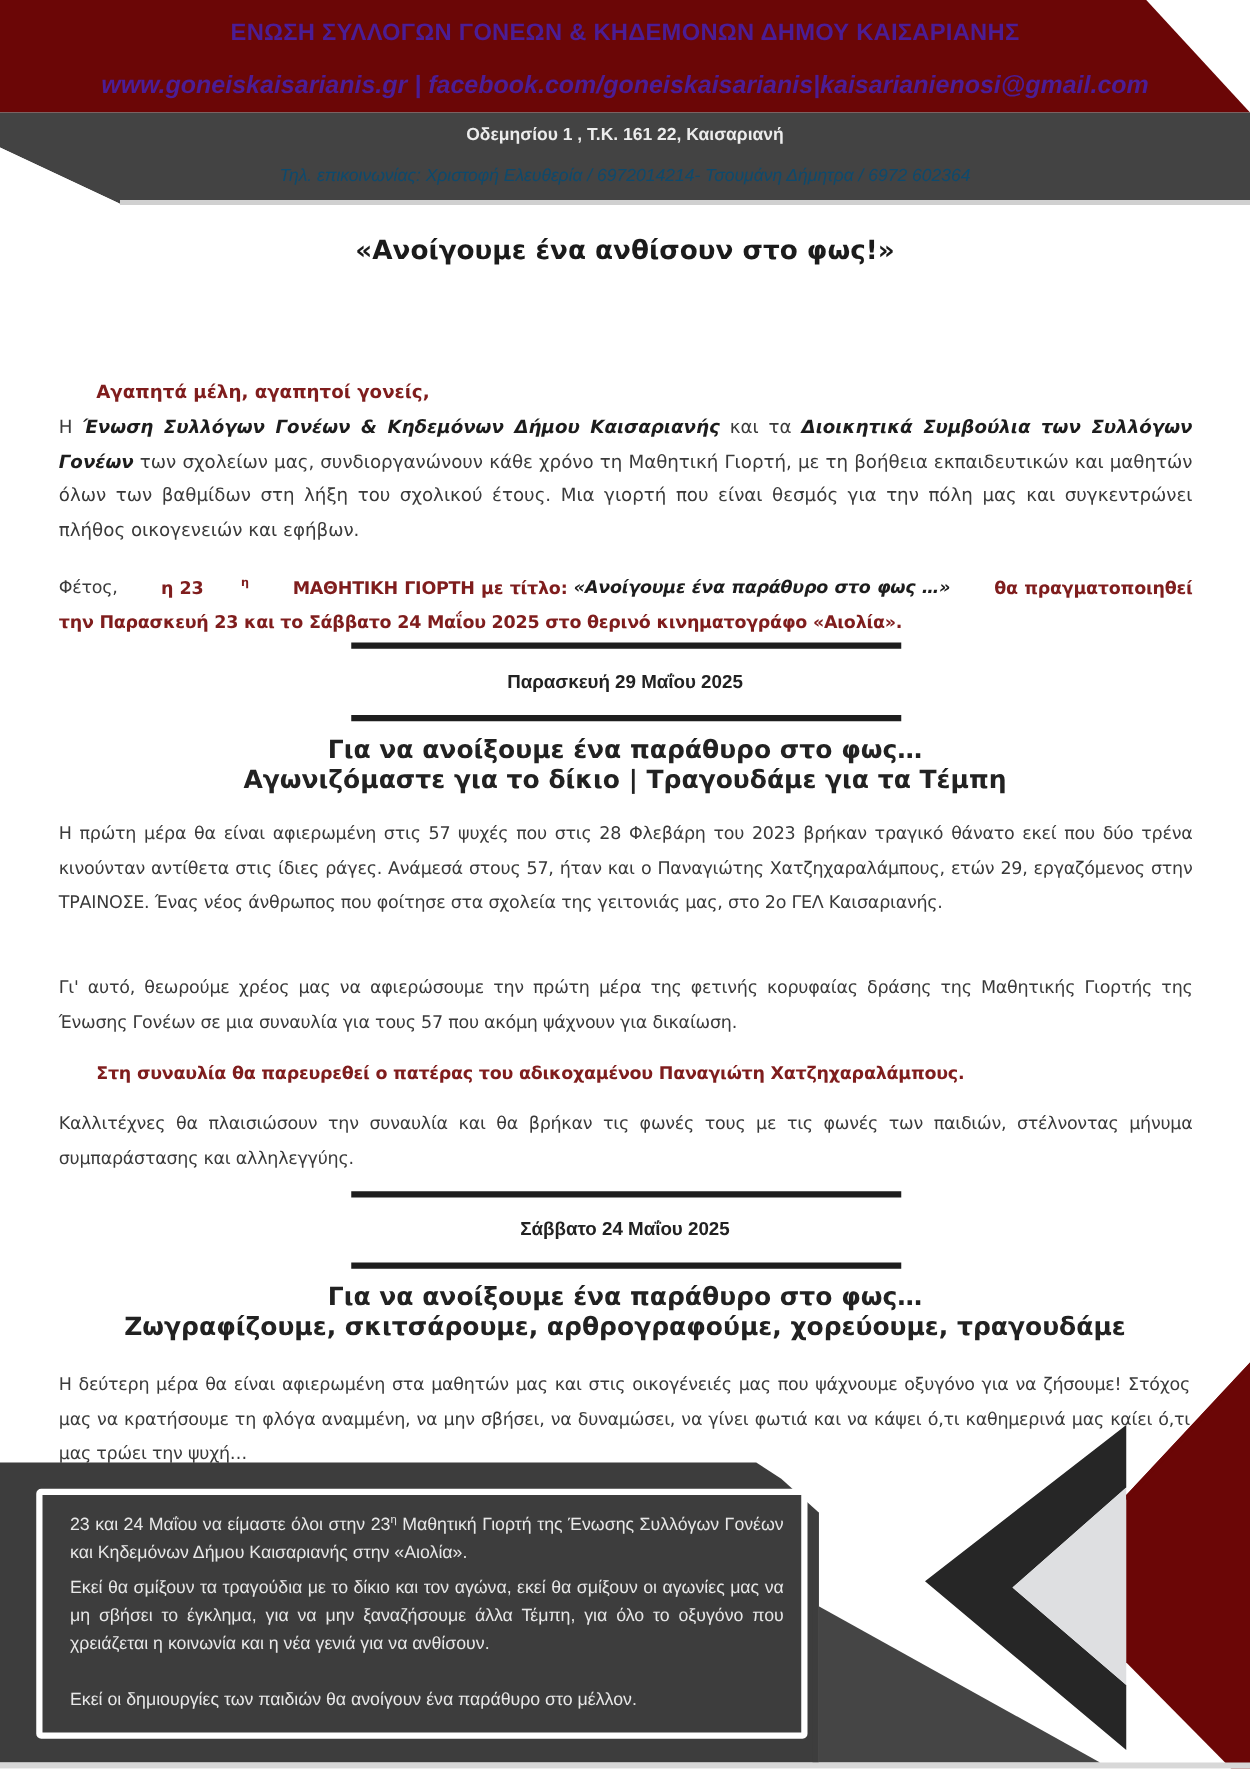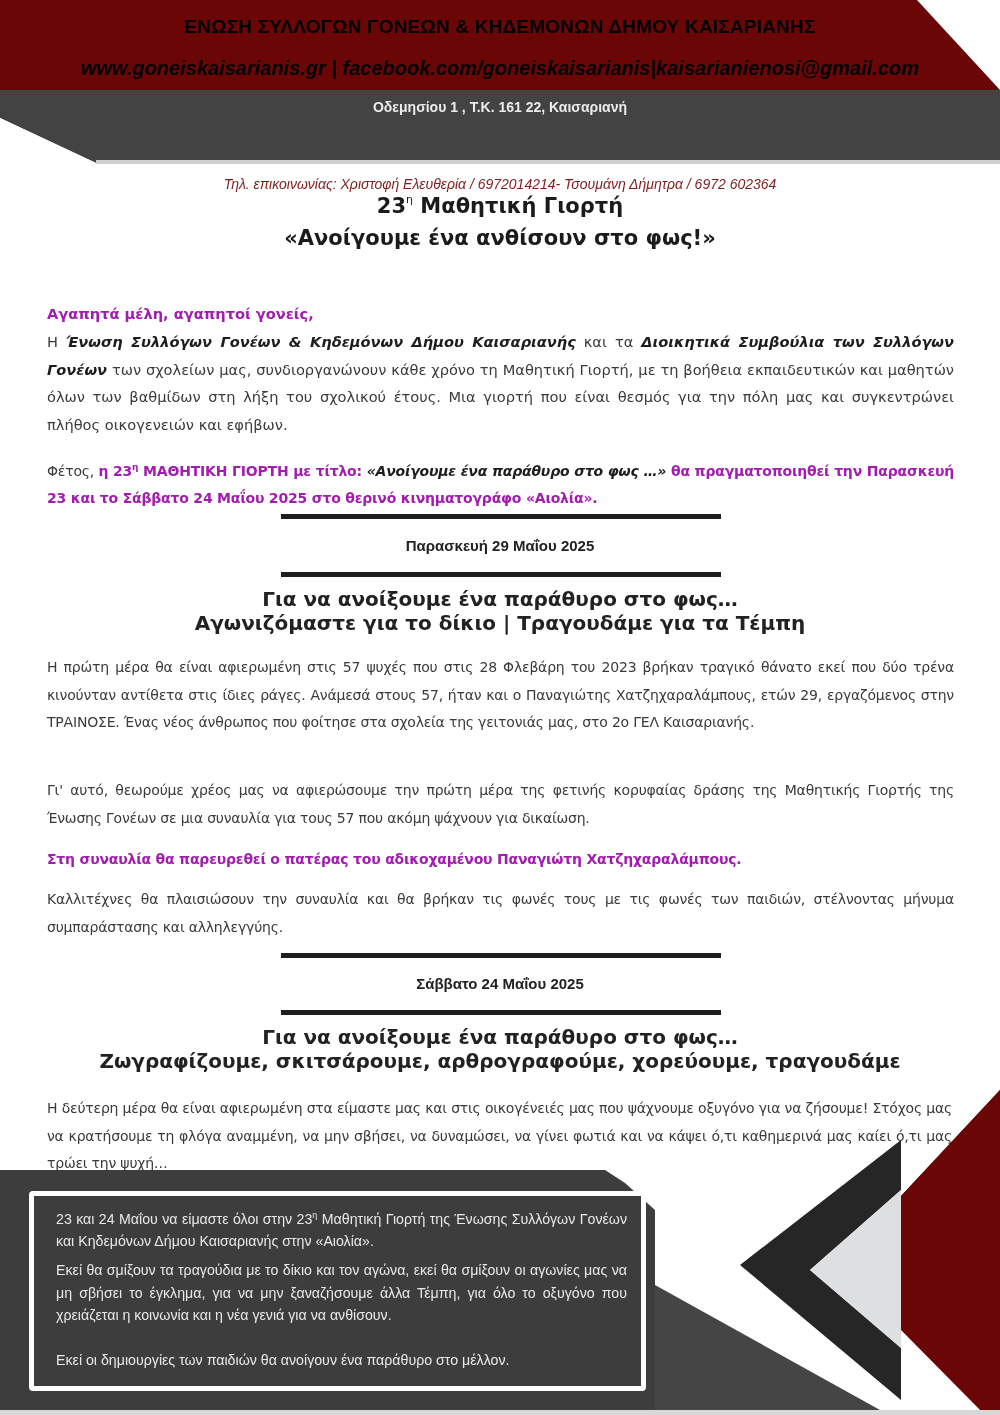--- a/index.html
+++ b/index.html
@@ -2,33 +2,33 @@
 <html><head>
   <meta charset="utf-8">
   <style>
     * { box-sizing: border-box; margin: 0; padding: 0; }
     html, body { width: 1000px; height: 1415px; background: #ffffff; overflow: hidden; }
     body { position: relative; font-family: "DejaVu Sans", sans-serif; color: #2a2a2a; }
 
     
     .hdr { position: absolute; left: 0; top: 0; width: 1000px; height: 165px; }
     .hdr svg { position: absolute; left: 0; top: 0; }
-    .hdr-line { position: absolute; left: 0; width: 1000px; text-align: center; color: #000000; }
+    .hdr-line { position: absolute; left: 0; width: 1000px; text-align: center; color: #4c1d95; }
     .hdr-title { top: 16px; font-family: "Liberation Sans", sans-serif; font-weight: bold; font-size: 19px; letter-spacing: 0.2px; }
     .hdr-links { top: 57px; font-family: "Liberation Sans", sans-serif; font-weight: bold; font-style: italic; font-size: 20px; }
     .hdr-addr { top: 99px; font-family: "Liberation Sans", sans-serif; font-weight: bold; font-size: 14px; color: #ececec; }
-    .hdr-phone { top: 132px; font-family: "Liberation Sans", sans-serif; font-style: italic; font-size: 14px; color: #7f1d1d; margin-top: 44px; }
+    .hdr-phone { top: 132px; font-family: "Liberation Sans", sans-serif; font-style: italic; font-size: 14px; color: #0c4a6e; }
 
     
     .doc-title { position: absolute; top: 184px; left: 0; width: 1000px; text-align: center; font-family: "DejaVu Sans", sans-serif; font-size: 21px; line-height: 32px; color: #1b1b1b; font-weight: bold; }
     .doc-title sup { font-size: 11px; vertical-align: 10px; font-weight: normal; }
 
     
     .para { position: absolute; left: 47px; width: 907px; font-size: 14.6px; line-height: 27.5px; color: #3a3a3a; text-align: justify; }
-    .para b, .bold { font-weight: bold; color: #a21caf; }
+    .para b, .bold { font-weight: bold; color: #7f1d1d; margin-left: 30px; }
     .bi { font-weight: bold; font-style: italic; color: #1d1d1d; }
     .condensed { font-size: 14px; letter-spacing: -0.2px; }
 
     .rule { position: absolute; left: 281px; width: 440px; height: 5px; background: #1e1e1e; }
     .sub-center { position: absolute; left: 0; width: 1000px; text-align: center; font-weight: bold; color: #222; }
     .date-head { font-size: 15px; font-family: "Liberation Sans", sans-serif; }
     .tagline { font-size: 20px; line-height: 24px; }
 
     
     .bottom-svg { position: absolute; left: 0; top: 1080px; }
@@ -48,21 +48,20 @@
   </svg>
   <div class="hdr-line hdr-title">ΕΝΩΣΗ ΣΥΛΛΟΓΩΝ ΓΟΝΕΩΝ &amp; ΚΗΔΕΜΟΝΩΝ ΔΗΜΟΥ ΚΑΙΣΑΡΙΑΝΗΣ</div>
   <div class="hdr-line hdr-links">
     <span>www.goneiskaisarianis.gr</span><span> | </span><span>facebook.com/goneiskaisarianis</span><span>|</span><span>kaisarianienosi@gmail.com</span>
   </div>
   <div class="hdr-line hdr-addr">Οδεμησίου 1 , Τ.Κ. 161 22, Καισαριανή</div>
   <div class="hdr-line hdr-phone">Τηλ. επικοινωνίας: Χριστοφή Ελευθερία / 6972014214- Τσουμάνη Δήμητρα / 6972 602364</div>
 </div>
 
 <div class="doc-title">
-  <div><span>23</span><sup>η</sup><span> Μαθητική Γιορτή</span></div>
   <div>«Ανοίγουμε ένα ανθίσουν στο φως!»</div>
 </div>
 
 <div class="para" style="top:300px;">
   <span class="bold">Αγαπητά μέλη, αγαπητοί γονείς,</span>
 </div>
 <div class="para" style="top:328px;">
   <span>Η </span><span class="bi">Ένωση Συλλόγων Γονέων &amp; Κηδεμόνων Δήμου Καισαριανής</span><span> και τα </span><span class="bi">Διοικητικά Συμβούλια των Συλλόγων Γονέων</span><span> των σχολείων μας, συνδιοργανώνουν κάθε χρόνο τη Μαθητική Γιορτή, με τη βοήθεια εκπαιδευτικών και μαθητών όλων των βαθμίδων στη λήξη του σχολικού έτους. Μια γιορτή που είναι θεσμός για την πόλη μας και συγκεντρώνει πλήθος οικογενειών και εφήβων.</span>
 </div>
 <div class="para condensed" style="top:454px;">
@@ -82,21 +81,21 @@
 <div class="para condensed bold" style="top:846px;">Στη συναυλία θα παρευρεθεί  ο πατέρας του αδικοχαμένου Παναγιώτη Χατζηχαραλάμπους.</div>
 <div class="para condensed" style="top:886px;">Καλλιτέχνες θα πλαισιώσουν την συναυλία και θα βρήκαν τις φωνές τους με τις φωνές των παιδιών, στέλνοντας μήνυμα συμπαράστασης και αλληλεγγύης.</div>
 
 <div class="rule" style="top:953px;"></div>
 <div class="sub-center date-head" style="top:975px;">Σάββατο 24 Μαΐου 2025</div>
 <div class="rule" style="top:1010px;"></div>
 <div class="sub-center tagline" style="top:1025px;">
   <div>Για να ανοίξουμε ένα παράθυρο στο φως…</div>
   <div>Ζωγραφίζουμε, σκιτσάρουμε, αρθρογραφούμε, χορεύουμε, τραγουδάμε</div>
 </div>
-<div class="para condensed" style="top:1095px; width:905px;">Η δεύτερη μέρα θα είναι αφιερωμένη στα είμαστε μας και στις οικογένειές μας που ψάχνουμε οξυγόνο για να ζήσουμε! Στόχος μας να κρατήσουμε τη φλόγα αναμμένη, να μην σβήσει, να δυναμώσει, να γίνει φωτιά και να κάψει ό,τι καθημερινά μας καίει ό,τι μας τρώει την ψυχή…</div>
+<div class="para condensed" style="top:1095px; width:905px;">Η δεύτερη μέρα θα είναι αφιερωμένη στα μαθητών μας και στις οικογένειές μας που ψάχνουμε οξυγόνο για να ζήσουμε! Στόχος μας να κρατήσουμε τη φλόγα αναμμένη, να μην σβήσει, να δυναμώσει, να γίνει φωτιά και να κάψει ό,τι καθημερινά μας καίει ό,τι μας τρώει την ψυχή…</div>
 
 <svg class="bottom-svg" width="1000" height="335">
 
   <polygon points="0,90 605,90 625,103 655,130 655,330 0,330" fill="#3d3d3d"></polygon>
   <polygon points="650,130 655,130 655,330 650,330" fill="#3d3d3d"></polygon>
 
   <polygon points="655,205 880,330 655,330" fill="#454545"></polygon>
 
   <polygon points="901,60 901,110 810,190 901,268 901,320 740,185" fill="#262626"></polygon>
 

